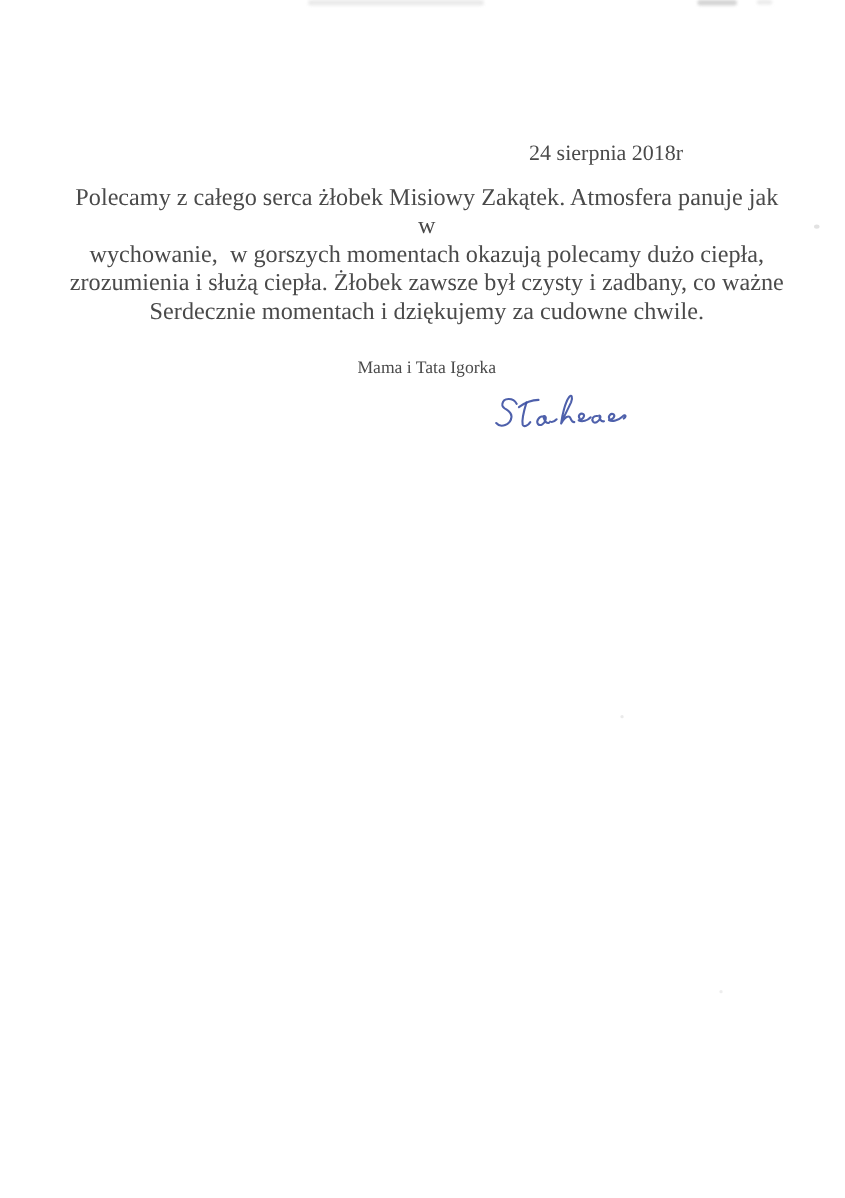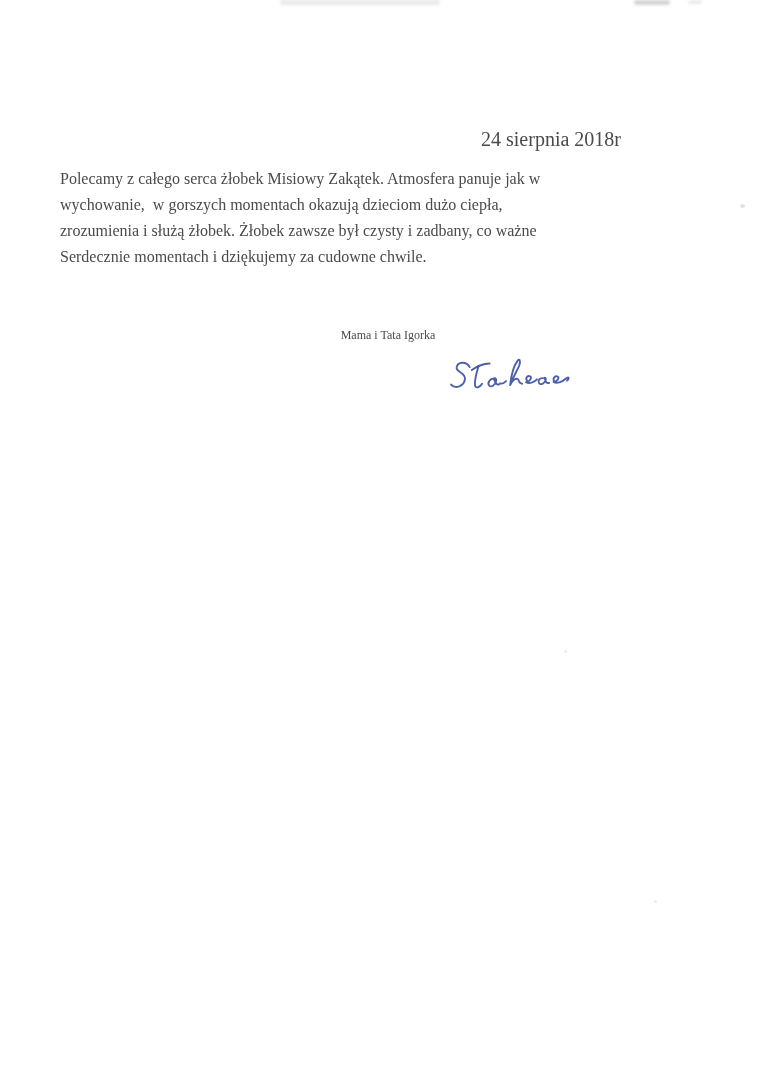--- a/index.html
+++ b/index.html
@@ -50,34 +50,34 @@
     line-height: 24px;
     color: var(--text);
     text-align: right;
     white-space: pre;
   }
   .body-text {
     position: absolute;
     top: 166px;
     left: 60px;
     width: 656px;
-    text-align: left;
+    text-align: center;
     color: var(--text);
-    font-size: 16px;
+    font-size: 22px;
     line-height: 26px;
   }
   .body-line { white-space: pre-wrap; }
   .signoff {
     position: absolute;
     top: 322px;
     left: 60px;
     width: 656px;
     text-align: center;
     color: var(--text);
-    font-size: 12px;
+    font-size: 16px;
     line-height: 26px;
   }
   .signature {
     position: absolute;
     left: 446px;
     top: 352px;
     width: 130px;
     height: 56px;
     transform: rotate(-1.5deg);
   }
@@ -100,22 +100,22 @@
   <div class="scan-smudge smudge-2"></div>
   <div class="scan-smudge smudge-3"></div>
   <div class="scan-speck speck-1"></div>
   <div class="scan-speck speck-2"></div>
   <div class="scan-speck speck-3"></div>
 
   <div class="date-line">24 sierpnia 2018r</div>
 
   <div class="body-text">
     <div class="body-line">Polecamy z całego serca żłobek Misiowy Zakątek. Atmosfera panuje jak w</div>
-    <div class="body-line">wychowanie,  w gorszych momentach okazują dzieciom dużo ciepła,</div>
-    <div class="body-line">zrozumienia i służą żłobek. Żłobek zawsze był czysty i zadbany, co ważne</div>
+    <div class="body-line">wychowanie,  w gorszych momentach okazują polecamy dużo ciepła,</div>
+    <div class="body-line">zrozumienia i służą ciepła. Żłobek zawsze był czysty i zadbany, co ważne</div>
     <div class="body-line">Serdecznie momentach i dziękujemy za cudowne chwile.</div>
   </div>
 
   <div class="signoff">Mama i Tata Igorka</div>
 
   <div class="signature">
     <svg viewBox="0 0 130 56" xmlns="http://www.w3.org/2000/svg">
 
       <path d="M24 14 C21 8 12 8 11 14 C10 19 20 19 19 26 C18 33 9 36 5 31"></path>
 

